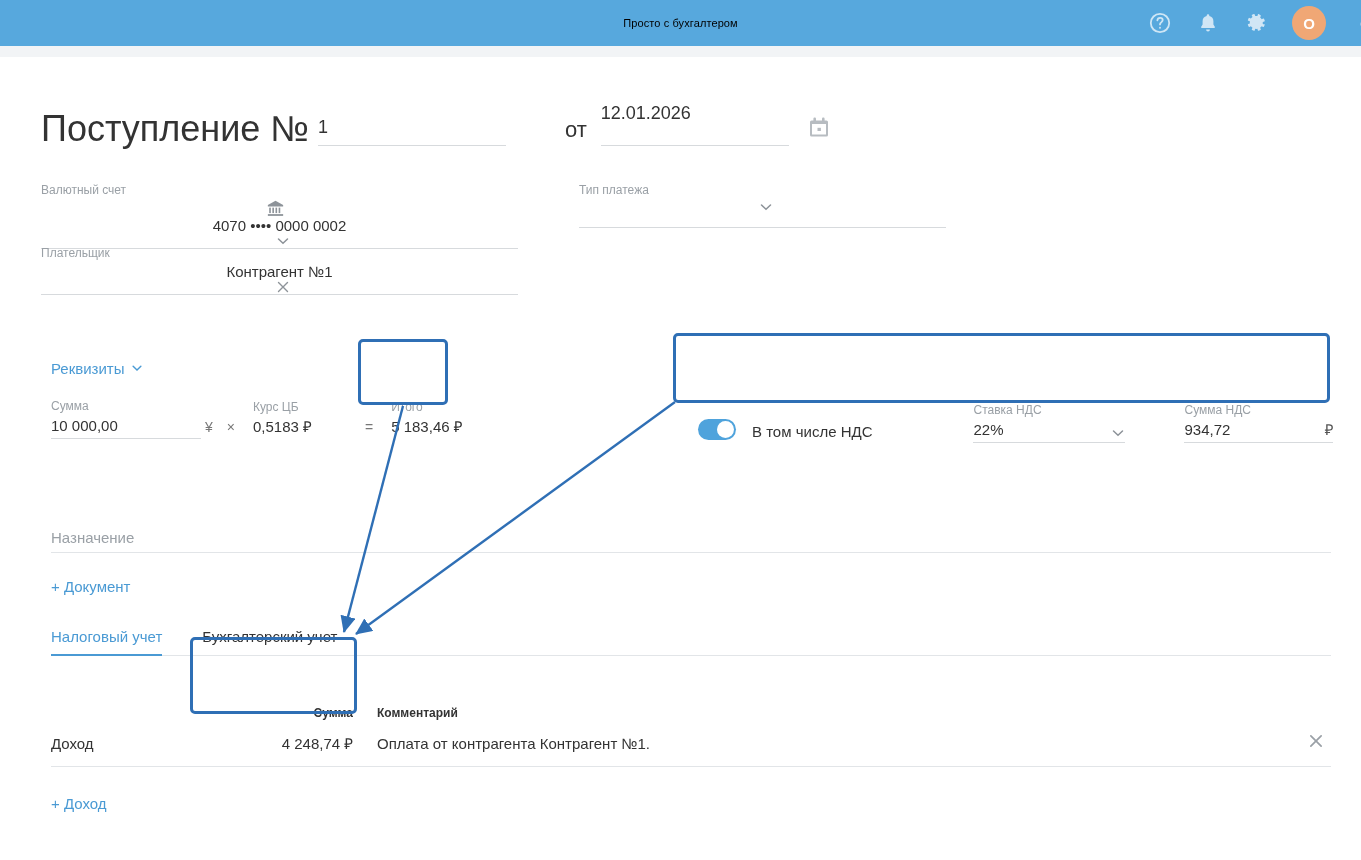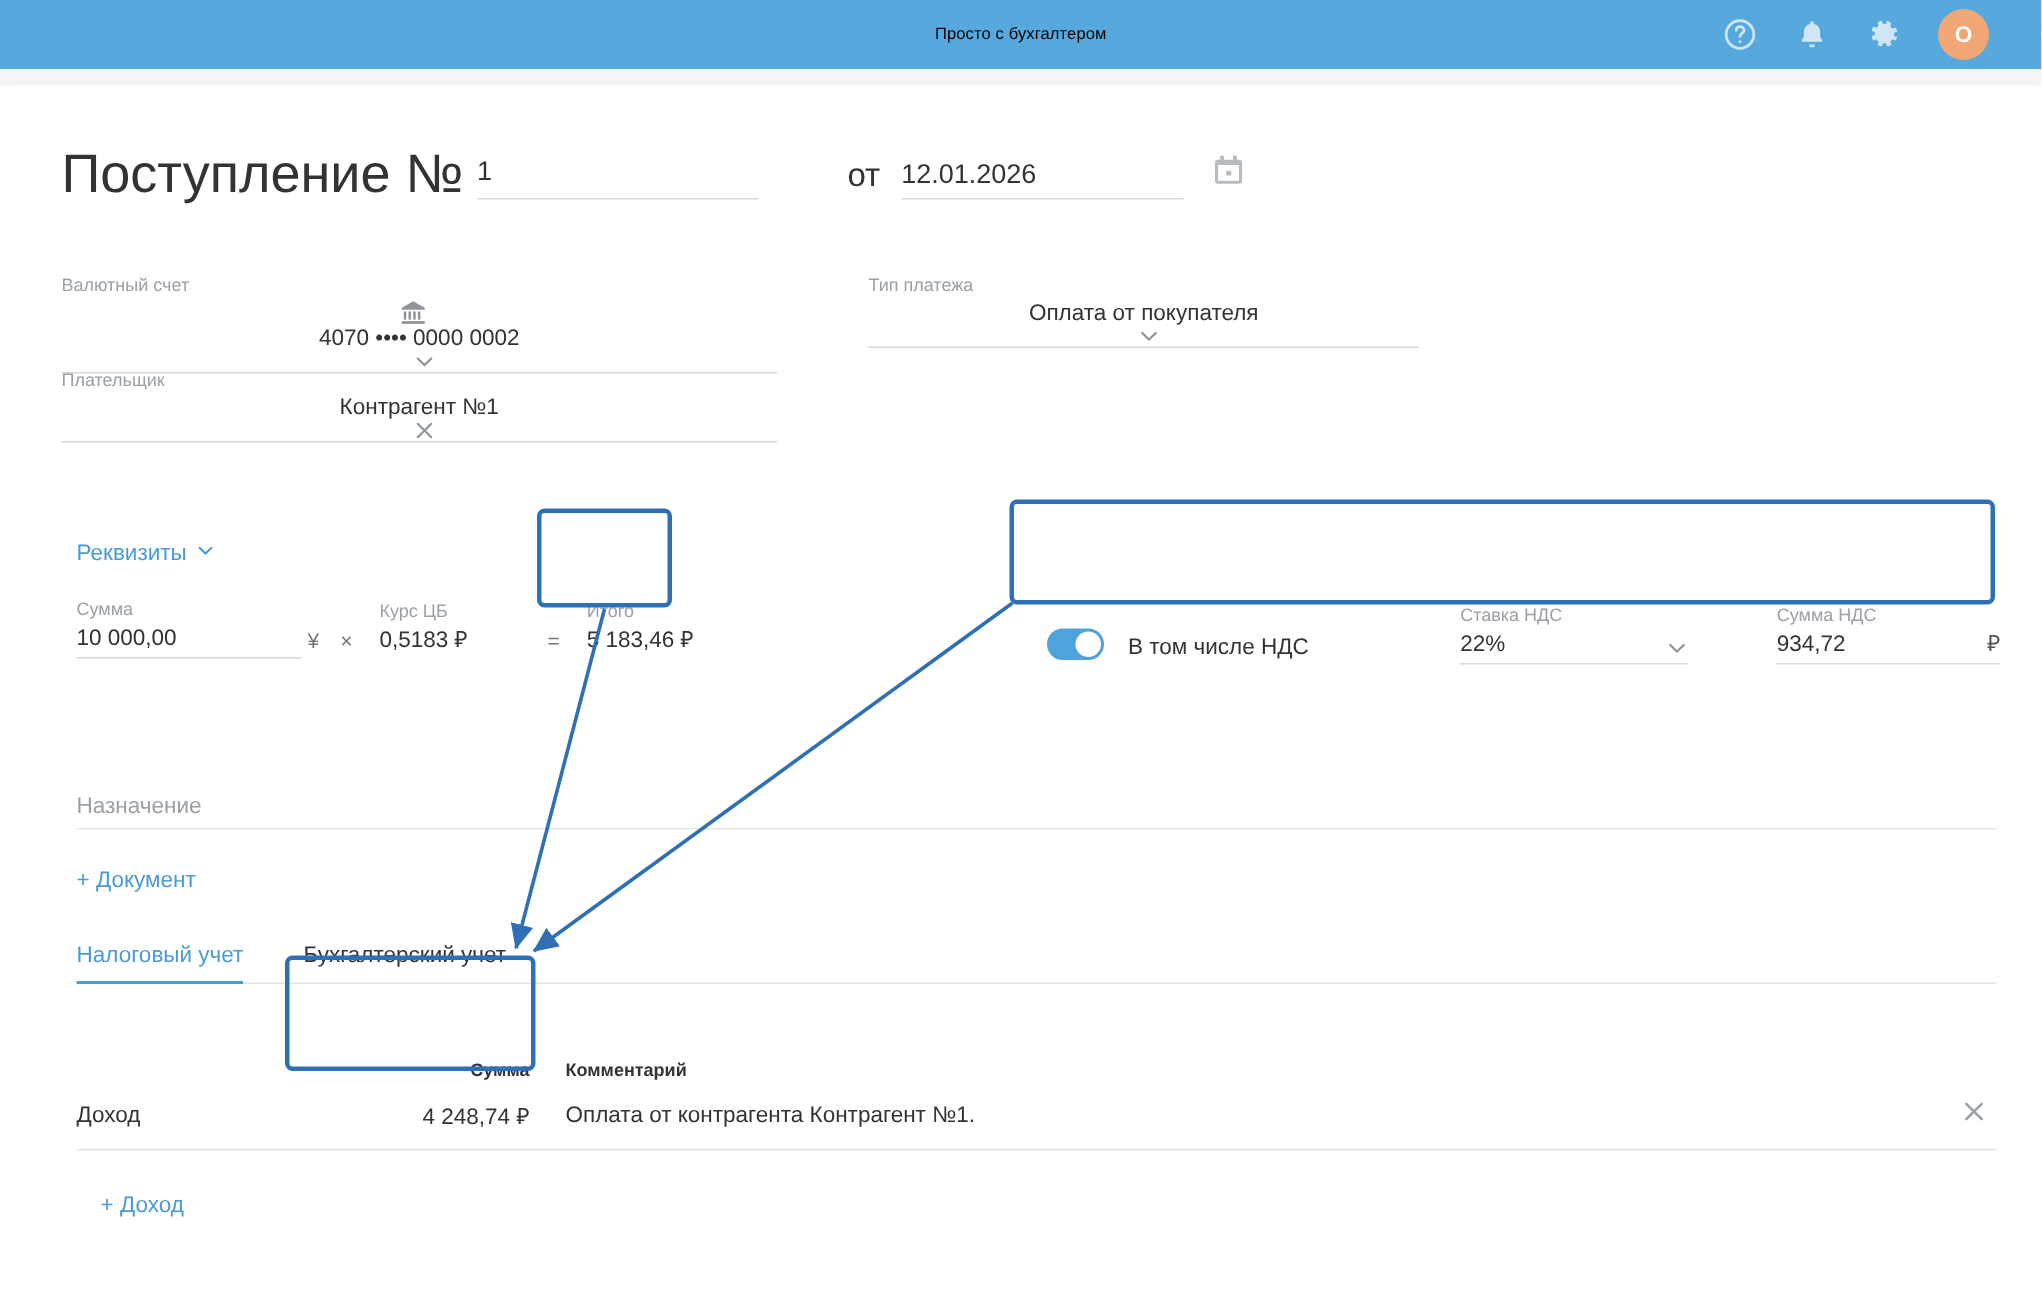--- a/index.html
+++ b/index.html
@@ -50,21 +50,21 @@
   .doc-title{font-size:36px;color:#333;line-height:34px;white-space:nowrap;}
   .num-field{
     width:188px;margin-left:9px;
     border-bottom:1px solid #d7dadd;
     font-size:18px;color:#333;line-height:28px;padding-bottom:4px;
   }
   .ot-label{font-size:22px;color:#333;margin-left:59px;line-height:32px;}
   .date-field{
     width:188px;margin-left:14px;
     border-bottom:1px solid #d7dadd;
-    font-size:18px;color:#333;line-height:28px;padding-bottom:2px;
+    font-size:18px;color:#333;line-height:28px;padding-bottom:18px;
   }
   .cal-btn{margin-left:20px;margin-bottom:4px;}
 
   
   .fld{position:absolute;}
   .fld-label{
     font-size:12px;color:#9aa0a6;line-height:16px;margin-bottom:2px;
   }
   .fld-line{
     border-bottom:1px solid #d7dadd;
@@ -134,21 +134,21 @@
   .th-row{display:flex;align-items:flex-end;height:24px;}
   .th{font-size:12px;font-weight:bold;color:#333;}
   .td-row{display:flex;align-items:center;height:46px;border-bottom:1px solid #e2e5e8;}
   .td{font-size:15px;color:#333;}
   .c-name{width:148px;flex:none;}
   .c-sum{width:166px;flex:none;text-align:right;padding-right:12px;box-sizing:border-box;}
   .c-comment{flex:1;padding-left:12px;}
   .row-del{width:30px;flex:none;display:flex;justify-content:center;}
 
   .add-inc{
-    position:absolute;left:57px;top:738px;
+    position:absolute;left:41px;top:738px;
     font-size:15px;color:#4a9ad4;cursor:pointer;white-space:nowrap;
   }
   #svg-arrows{position:absolute;left:0;top:0;width:1361px;height:860px;pointer-events:none;}
 </style>
 </head>
 <body>
 
 <div id="topbar">
   <div class="app-title">Просто с бухгалтером</div>
   <div class="right-group">
@@ -216,21 +216,20 @@
         <svg viewBox="0 0 14 14" fill="none" stroke="#8d9399" stroke-width="1.5" stroke-linecap="round">
             <path d="M2.5 5 7 9.3 11.5 5"></path>
           </svg>
       </span>
     </div>
   </div>
 
   <div class="fld" style="left:569px;top:125px;width:367px;">
     <div class="fld-label">Тип платежа</div>
     <div class="fld-line">
-      <span class="fld-val">Оплата от покупателя</span>
       <span class="chev">
         <svg viewBox="0 0 14 14" fill="none" stroke="#8d9399" stroke-width="1.5" stroke-linecap="round">
             <path d="M2.5 5 7 9.3 11.5 5"></path>
           </svg>
       </span>
     </div>
   </div>
 
   <div class="fld" style="left:31px;top:188px;width:477px;">
     <div class="fld-label">Плательщик</div>

